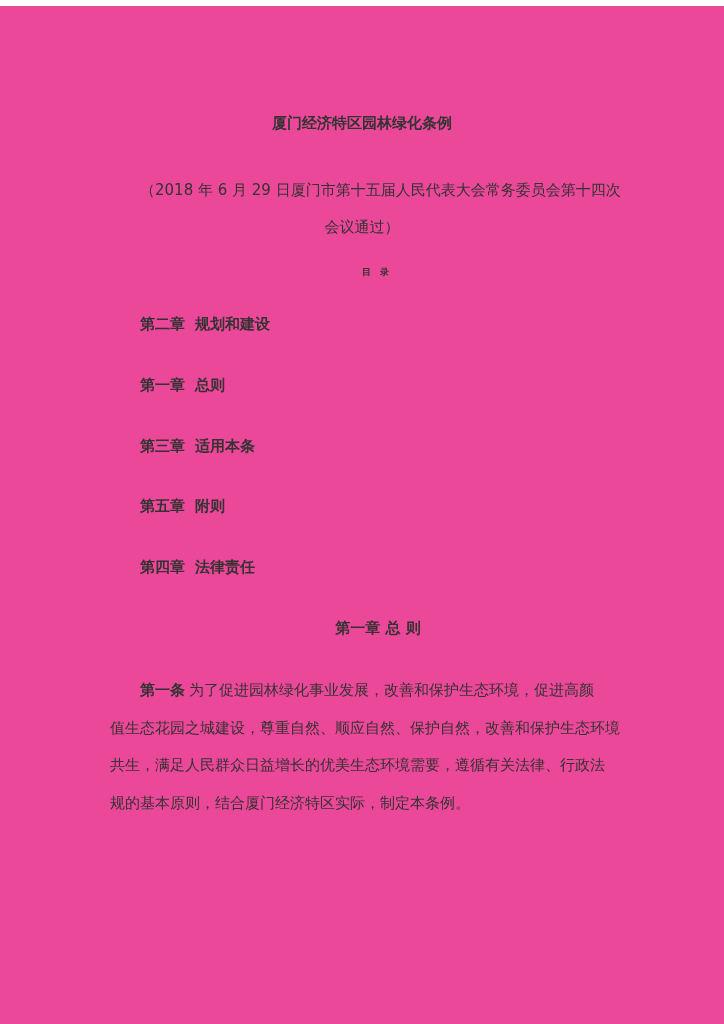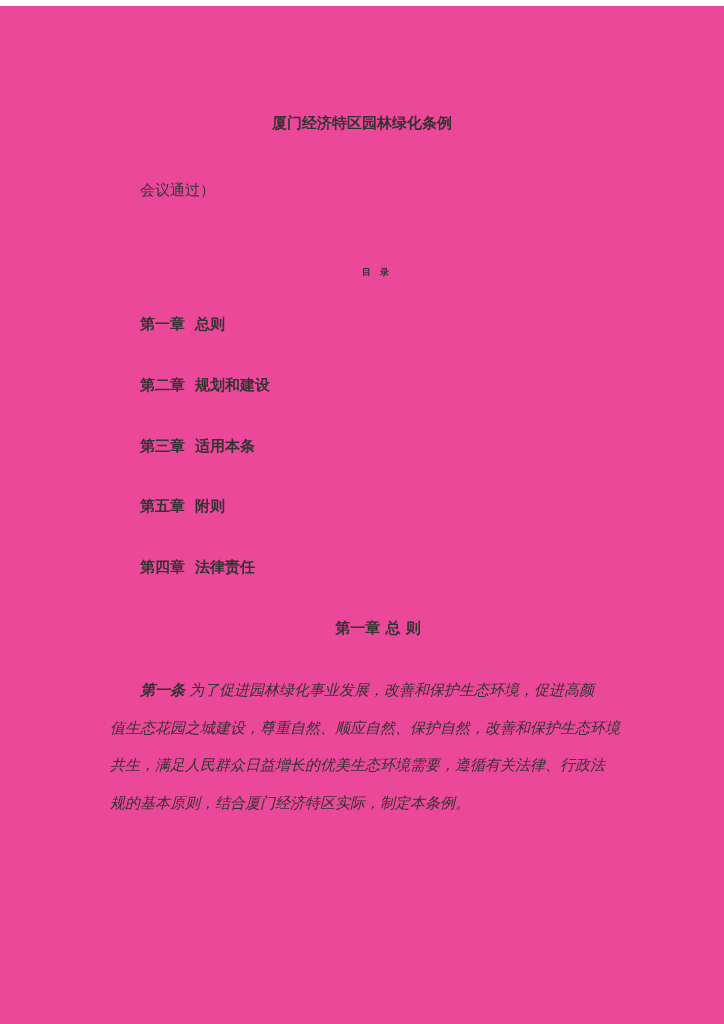--- a/index.html
+++ b/index.html
@@ -38,21 +38,21 @@
     .subtitle {
       position: absolute;
       top: 166px;
       left: 140px;
       width: 484px;
       font-size: 15px;
       line-height: 37px;
       color: #333333;
     }
     .subtitle .l1 { display: block; white-space: nowrap; }
-    .subtitle .l2 { display: block; text-align: left; width: 444px; }
+    .subtitle .l2 { display: block; text-align: center; width: 444px; }
     .toc-heading {
       position: absolute;
       top: 259px;
       left: 0;
       width: 754px;
       text-align: center;
       font-size: 9px;
       font-weight: bold;
       letter-spacing: 3px;
       color: #333333;
@@ -90,47 +90,47 @@
     .article {
       position: absolute;
       left: 110px;
       width: 504px;
       font-size: 15px;
       line-height: 37.5px;
       color: #333333;
       text-indent: 30px;
       text-align: justify;
       margin: 0;
-      font-style: italic;
     }
     .article .art-label { font-weight: bold; margin-right: 4px; }
     .article .line { display: block; white-space: nowrap; text-indent: 0; }
     .article .line.first { padding-left: 30px; }
     #art1 { top: 666px; }
     #art2 { top: 839px; }
   </style>
 </head>
 <body>
 
 <div class="page">
 
   <div class="title">厦门经济特区园林绿化条例</div>
 
   <div class="subtitle">
+    <span class="l1">（2018 年 6 月 29 日厦门市第十五届人民代表大会常务委员会第十四次</span>
     <span class="l2">会议通过）</span>
   </div>
 
   <div class="toc-heading">目 录</div>
 
   <ul class="toc">
     <li>
-      <span class="num">第一章</span><span>总则</span>
+      <span class="num">第二章</span><span>规划和建设</span>
     </li>
     <li>
-      <span class="num">第二章</span><span>规划和建设</span>
+      <span class="num">第一章</span><span>总则</span>
     </li>
     <li>
       <span class="num">第三章</span><span>适用本条</span>
     </li>
     <li>
       <span class="num">第五章</span><span>附则</span>
     </li>
     <li>
       <span class="num">第四章</span><span>法律责任</span>
     </li>

